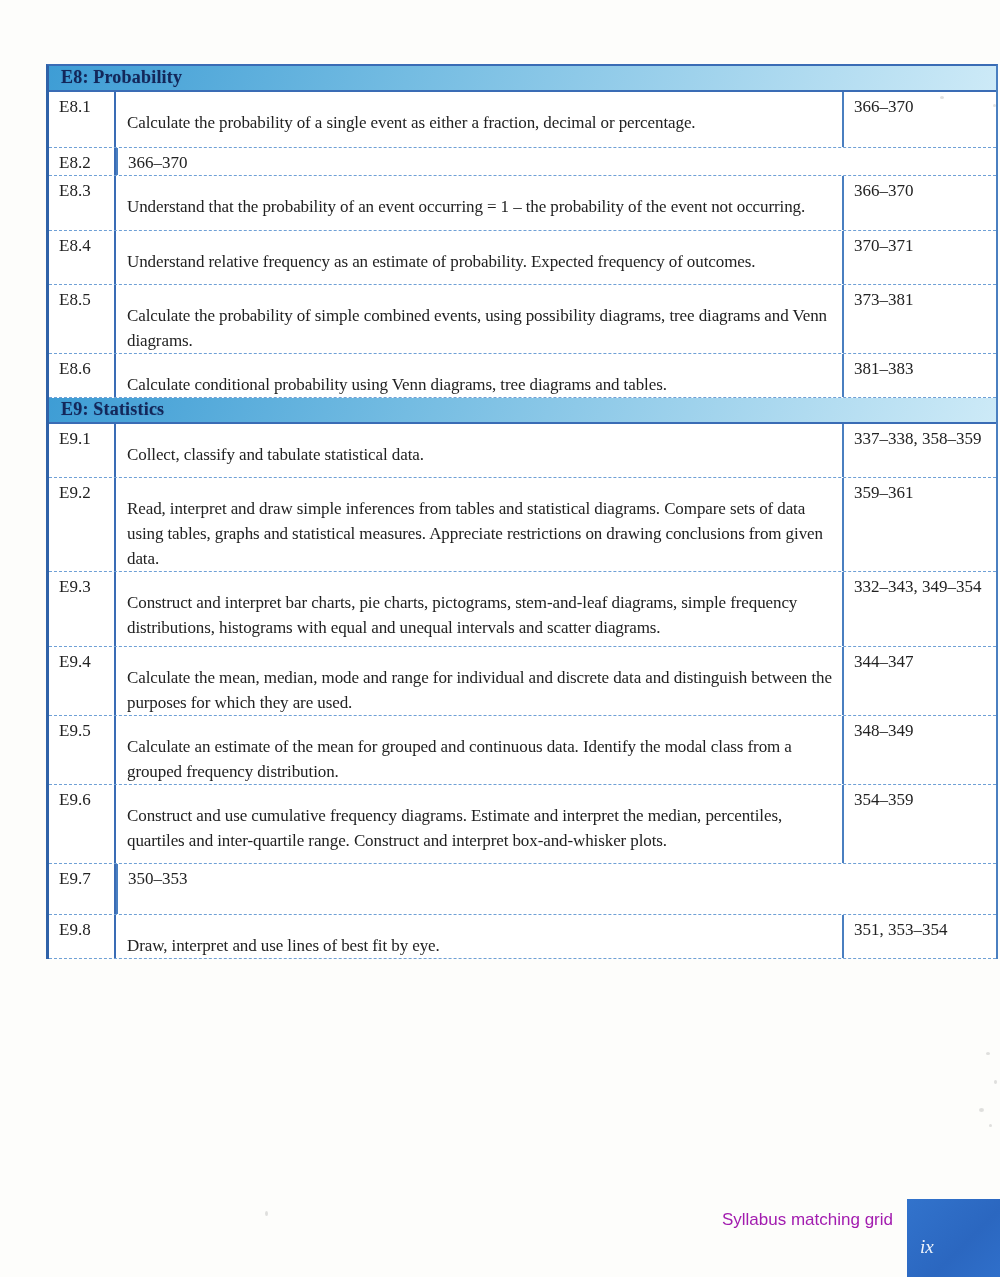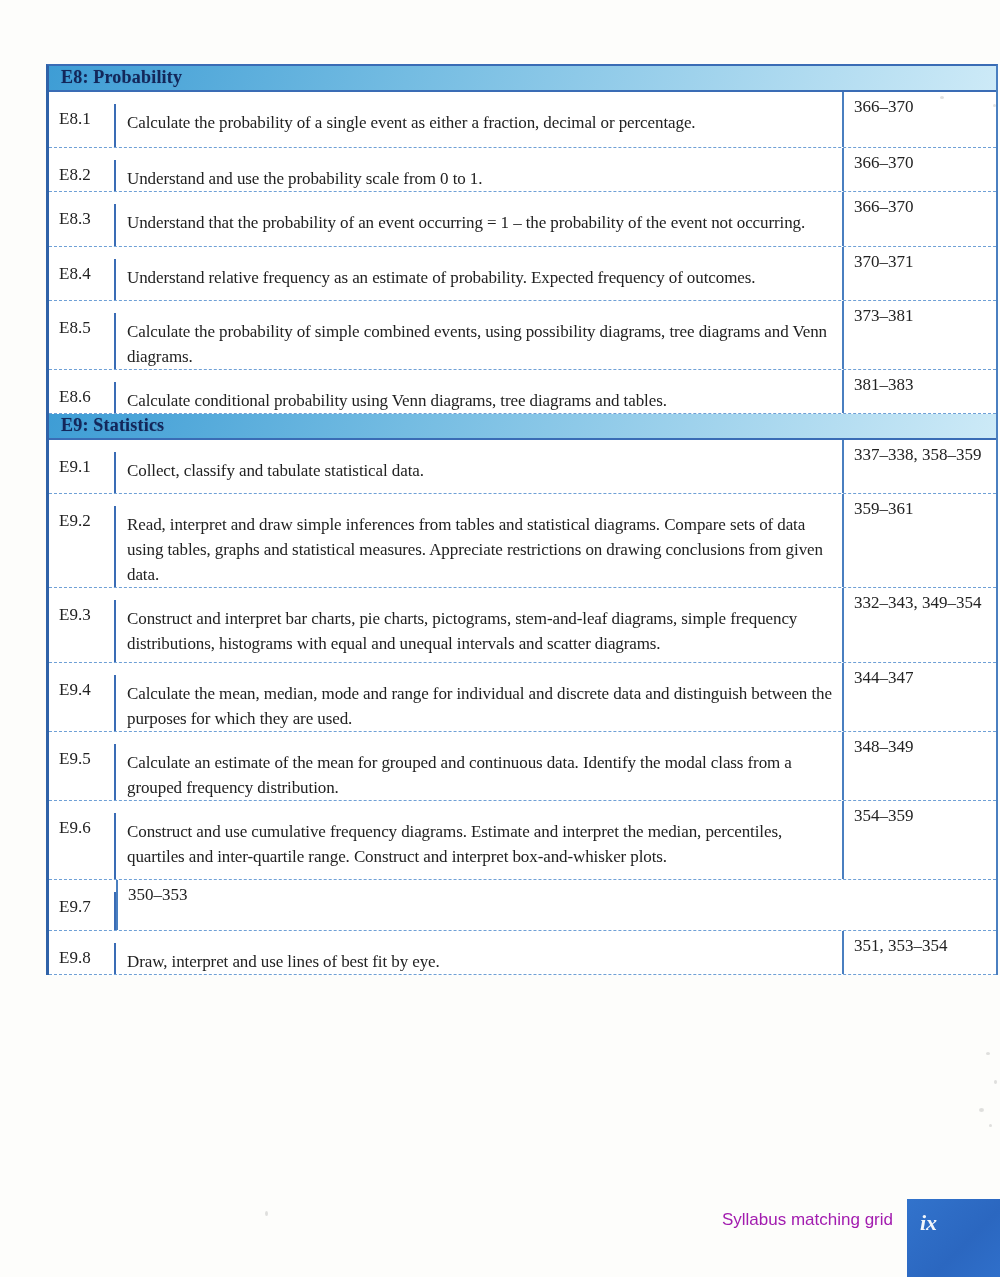--- a/index.html
+++ b/index.html
@@ -32,21 +32,20 @@
   }
   .row{
     display:flex;align-items:stretch;box-sizing:border-box;
     border-bottom:1px dashed #6fa0d6;
   }
   .c{box-sizing:border-box;font-size:17px;line-height:25px;}
   .code{
     width:67px;flex:0 0 67px;
     border-right:2px solid #3a6cb5;
     padding:2px 0 0 10px;
-    margin-top:12px;
   }
   .desc{
     flex:1;
     padding:18px 10px 0 11px;
     letter-spacing:-0.1px;
   }
   .pages{
     width:154px;flex:0 0 154px;
     border-left:2px solid #4a7fc0;
     padding:2px 12px 0 10px;
@@ -58,42 +57,41 @@
     font-family:"Liberation Sans", sans-serif;
     font-size:17px;color:#a21caf;letter-spacing:0;
   }
   .page-tab{
     position:absolute;left:907px;top:1199px;right:0;bottom:0;
     background:linear-gradient(135deg,#3273cc 0%,#2b67c0 60%,#2f6fca 100%);
   }
   .page-tab .num{
     display:block;padding:11px 0 0 13px;
     font-family:"Liberation Serif", serif;
-    font-style:italic;font-weight:bold;
-    font-size:22px;color:#f2f6fb;
+    font-style:italic;font-weight:normal;
+    font-size:19px;color:#f2f6fb;margin-top:26px;
   }
 
   
   .speck{position:absolute;border-radius:50%;background:#c6c6c4;opacity:.55;}
 </style>
 </head>
 <body>
 
 <div class="grid">
 
   <div class="band">E8: Probability</div>
 
   <div class="row" style="min-height:56px">
     <div class="c code">E8.1</div>
     <div class="c desc">Calculate the probability of a single event as either a fraction, decimal or percentage.</div>
     <div class="c pages">366–370</div>
   </div>
   <div class="row" style="min-height:26px">
     <div class="c code">E8.2</div>
-    <div class="c desc">Understand and use the probability scale from 0 to 1.</div>
     <div class="c pages">366–370</div>
   </div>
   <div class="row" style="min-height:55px">
     <div class="c code">E8.3</div>
     <div class="c desc">Understand that the probability of an event occurring = 1 – the probability of the event not occurring.</div>
     <div class="c pages">366–370</div>
   </div>
   <div class="row" style="min-height:54px">
     <div class="c code">E8.4</div>
     <div class="c desc">Understand relative frequency as an estimate of probability. Expected frequency of outcomes.</div>

